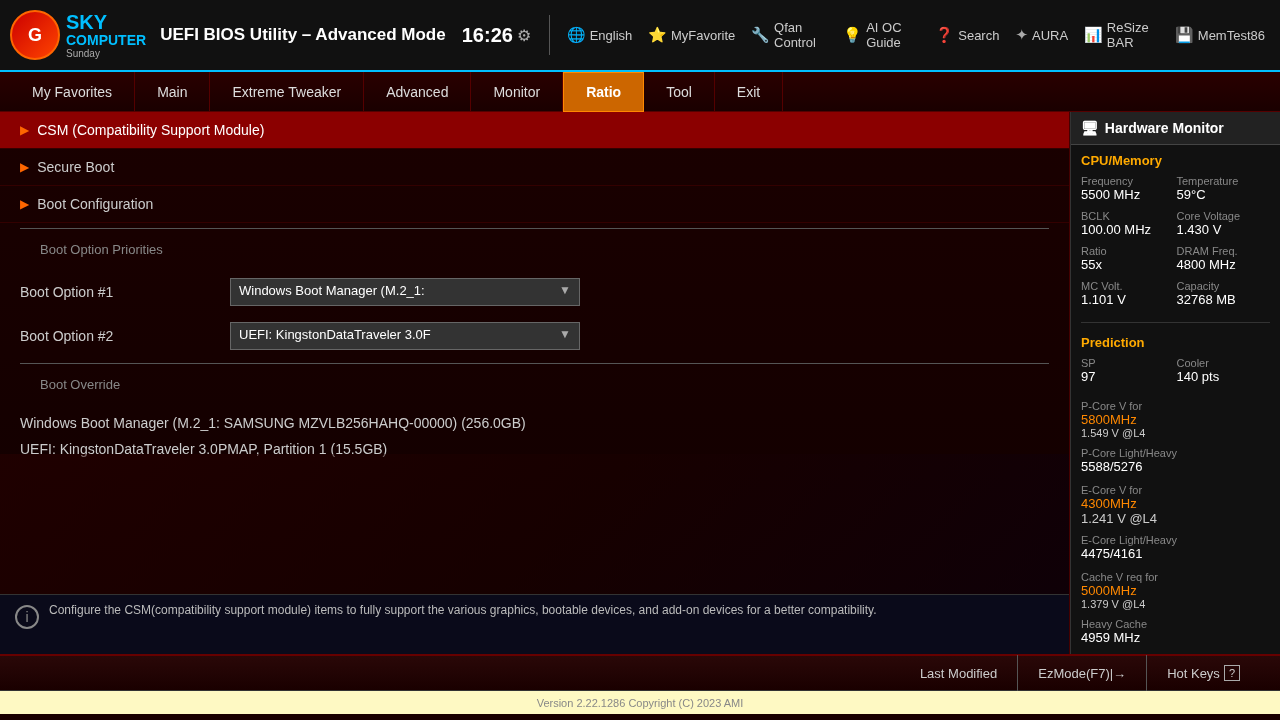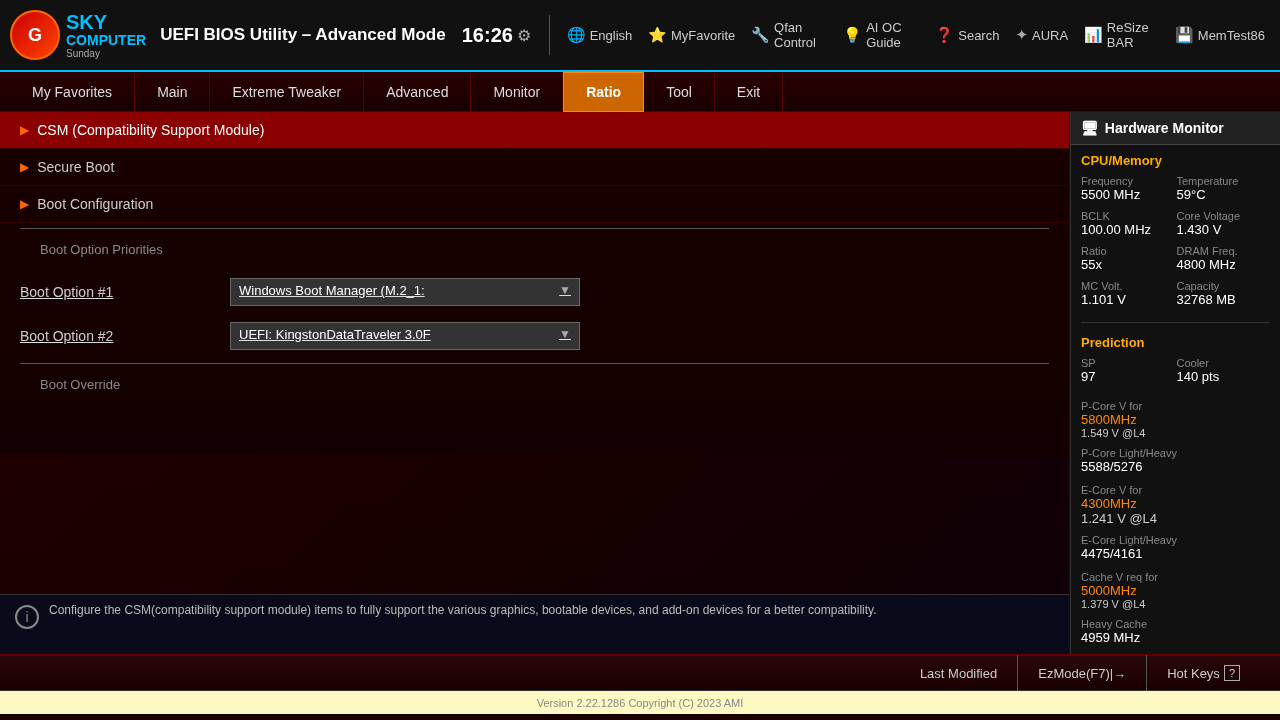--- a/index.html
+++ b/index.html
@@ -209,21 +209,20 @@
       color: #888;
       font-size: 13px;
       padding: 5px 20px 8px 20px;
     }
 
     .boot-option-row {
       display: flex;
       align-items: center;
       padding: 8px 20px;
       gap: 10px;
-      text-decoration: underline;
     }
 
     .boot-option-label {
       color: #ccc;
       font-size: 14px;
       flex: 0 0 200px;
     }
 
     .boot-option-select {
       flex: 1;
@@ -498,20 +497,24 @@
         <div class="boot-option-select">
           <span>UEFI: KingstonDataTraveler 3.0F</span>
           <span class="boot-option-select-arrow">▼</span>
         </div>
       </div>
 
       <div class="section-divider">
         <div class="section-label">Boot Override</div>
       </div>
 
+      <div class="boot-override-section">
+        <div class="boot-override-item">Windows Boot Manager (M.2_1: SAMSUNG MZVLB256HAHQ-00000) (256.0GB)</div>
+        <div class="boot-override-item">UEFI: KingstonDataTraveler 3.0PMAP, Partition 1 (15.5GB)</div>
+      </div>
 
       <div style="position:absolute; bottom:0; left:0; right:0;">
         <div class="info-bar">
           <div class="info-icon">i</div>
           <span>Configure the CSM(compatibility support module) items to fully support the various graphics, bootable devices, and add-on devices for a better compatibility.</span>
         </div>
       </div>
     </div>
 
     <div class="right-panel">

